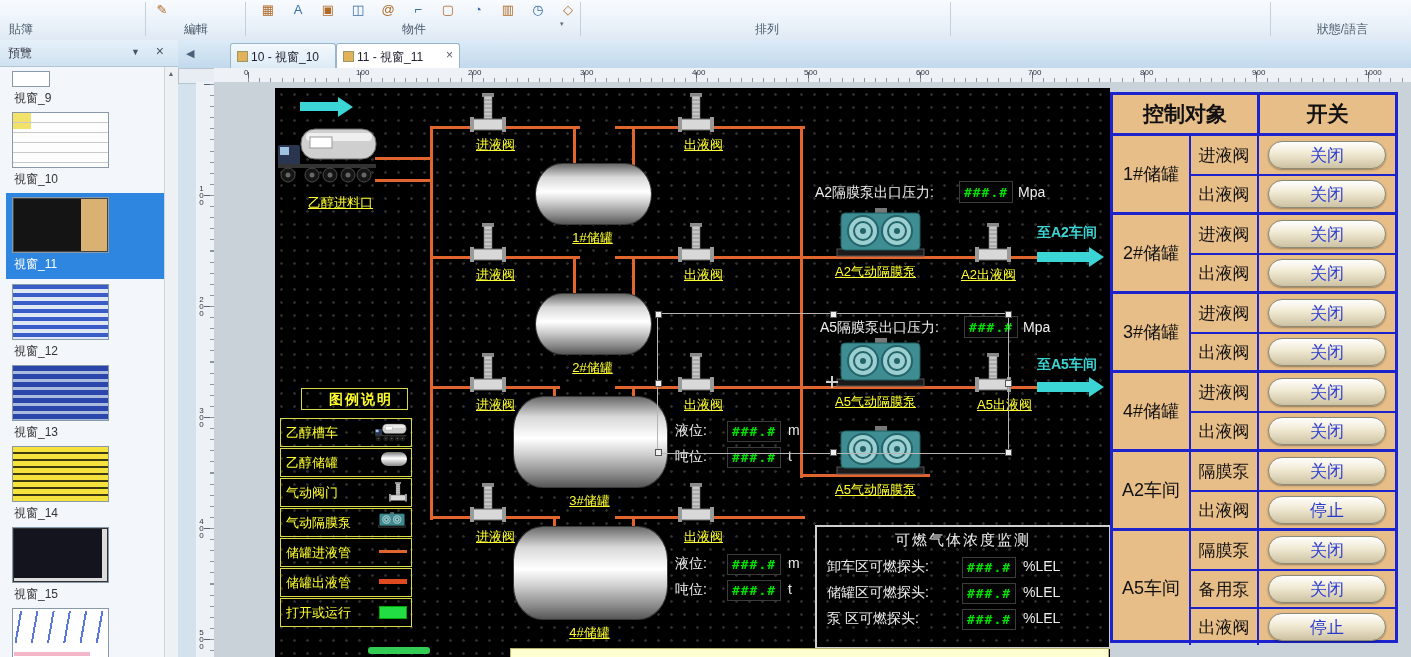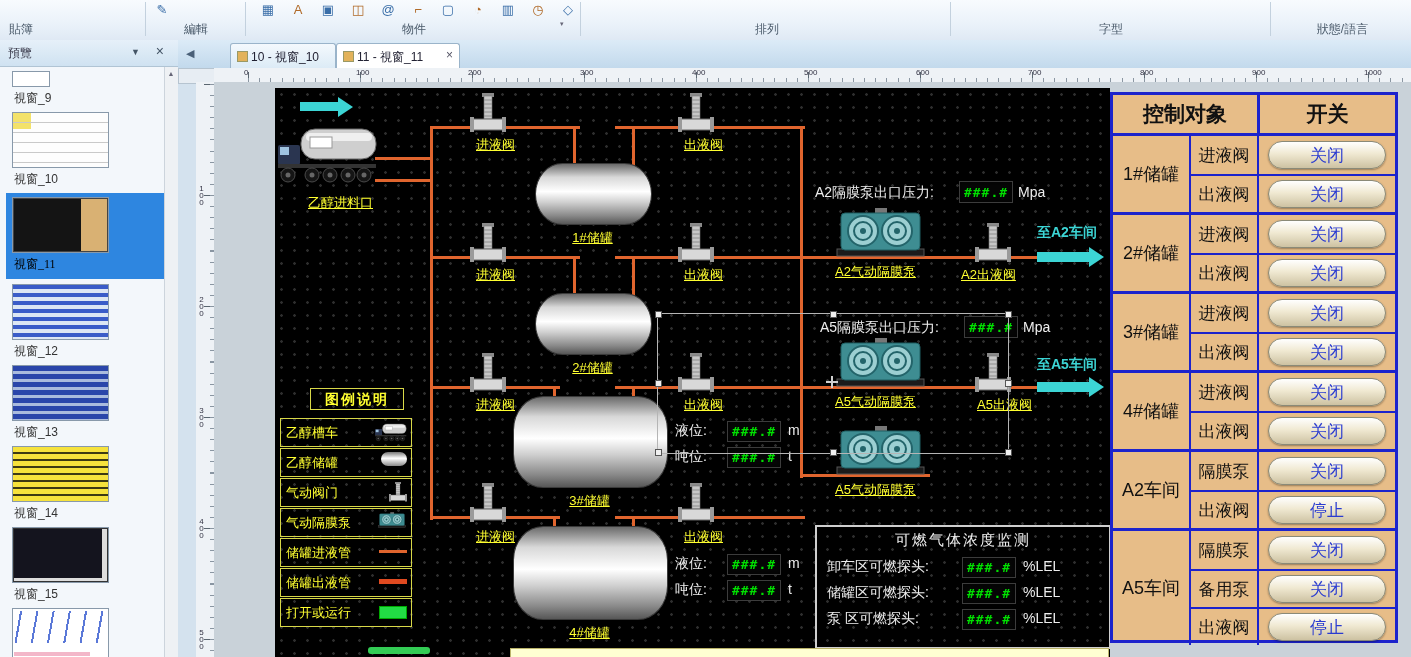--- a/index.html
+++ b/index.html
@@ -22,21 +22,21 @@
   .sb-header{position:absolute;left:0;top:0;width:178px;height:26px;
     background:linear-gradient(#e6f0f9,#cfe2f1);border-bottom:1px solid #b0c4d4;}
   .sb-title{position:absolute;left:8px;top:5px;font-size:12px;color:#334;}
   .sb-dd{position:absolute;right:38px;top:7px;font-size:9px;color:#456;cursor:pointer;}
   .sb-close{position:absolute;right:14px;top:3px;font-size:14px;color:#456;cursor:pointer;}
   .thumb-list{position:absolute;left:0;top:27px;width:165px;bottom:0;overflow:hidden;}
   .thumb-item{margin:4px 0 5px 12px;}
   .thumb{width:95px;height:54px;border:1px solid #8899aa;background:#fff;}
   .thumb-label{font-size:12px;color:#333;margin:3px 0 4px 2px;}
   .thumb-item.selected{background:#2e86e0;padding:4px 6px 2px 6px;margin-left:6px;width:146px;}
-  .thumb-item.selected .thumb-label{color:#000000;font-family:Liberation Serif, serif;}
+  .thumb-item.selected .thumb-label{color:#ffffff;}
   .mini-9{height:14px;width:36px;background:#fff;}
   .mini-10{background:#fdfdfd;background-image:repeating-linear-gradient(180deg,transparent 0 9px,#c9c9c9 9px 10px),
     linear-gradient(90deg,#f3e26a 0 18px,transparent 18px);background-size:100% 100%,40% 30%;background-repeat:repeat,no-repeat;}
   .mini-11{background:linear-gradient(90deg,#141414 0 72%,#d9b173 72% 100%);
     background-color:#141414;box-shadow:inset 0 0 0 1px #444;}
   .mini-12{background:#dce6f4;background-image:repeating-linear-gradient(180deg,#3a5cc8 0 4px,#dce6f4 4px 8px);}
   .mini-13{background:#c8d4ec;background-image:repeating-linear-gradient(180deg,#2a46aa 0 5px,#aabbdd 5px 8px);}
   .mini-14{background:#3d3a12;background-image:repeating-linear-gradient(180deg,#f6e23c 0 5px,#3d3a12 5px 7px);}
   .mini-15{background:#14141e;box-shadow:inset 0 0 0 1px #333,inset -20px -18px 0 -14px #dddddd;}
   .mini-16{background:#fff;background-image:repeating-linear-gradient(100deg,transparent 0 7px,#5a78d8 7px 9px,transparent 9px 16px),
@@ -125,21 +125,20 @@
 </style>
 </head>
 <body>
 
 <div class="app">
   <div class="ribbon" id="ribbon">
       <div class="rgroup-label" style="left: 0px; width: 42px;">貼簿</div>
       <div class="rgroup-label" style="left: 150px; width: 92px;">編輯</div>
       <div class="rgroup-label" style="left: 248px; width: 332px;">物件</div>
       <div class="rgroup-label" style="left: 584px; width: 366px;">排列</div>
-      <div class="rgroup-label" style="left: 952px; width: 318px;">字型</div>
       <div class="rgroup-label" style="left: 1274px; width: 137px;">狀態/語言</div>
       <div class="rsep" style="left: 145px;"></div>
       <div class="rsep" style="left: 245px;"></div>
       <div class="rsep" style="left: 580px;"></div>
       <div class="rsep" style="left: 950px;"></div>
       <div class="rsep" style="left: 1270px;"></div>
       <div class="rtool" style="left: 256px;">▦</div>
       <div class="rtool" style="left: 286px;">A</div>
       <div class="rtool" style="left: 316px;">▣</div>
       <div class="rtool" style="left: 346px;">◫</div>
@@ -488,21 +487,21 @@
           <div class="wlabel" style="left: 513px; top: 334px;">m</div>
           <div class="wlabel" style="left: 400px; top: 360px;">吨位:</div>
           <div class="seg" style="left: 452px; top: 359px; width: 52px; height: 19px;">###.#</div>
           <div class="wlabel" style="left: 513px; top: 360px;">t</div>
           <div class="wlabel" style="left: 400px; top: 467px;">液位:</div>
           <div class="seg" style="left: 452px; top: 466px; width: 52px; height: 19px;">###.#</div>
           <div class="wlabel" style="left: 513px; top: 467px;">m</div>
           <div class="wlabel" style="left: 400px; top: 493px;">吨位:</div>
           <div class="seg" style="left: 452px; top: 492px; width: 52px; height: 19px;">###.#</div>
           <div class="wlabel" style="left: 513px; top: 493px;">t</div>
-          <div class="legend-title" style="left: 35px; top: 300px; width: 92px; height: 20px;">图例说明</div>
+          <div class="legend-title" style="left: 26px; top: 300px; width: 92px; height: 20px; padding-left: 13px;">图例说明</div>
           <div class="legend-row" style="left: 5px; top: 330px; width: 130px; height: 27px;">
             <span class="lg-label">乙醇槽车</span>
             <span class="lg-icon"><svg width="32" height="21" viewBox="0 0 100 66">
                 <rect x="23" y="6" width="75" height="30" rx="14" fill="#cfcfcf" stroke="#666"></rect>
                 <rect x="28" y="10" width="66" height="8" rx="4" fill="#efefef"></rect>
                 <rect x="32" y="14" width="22" height="11" fill="#fff" stroke="#999"></rect>
                 <rect x="0" y="22" width="22" height="20" rx="2" fill="#2a3550"></rect>
                 <rect x="2" y="24" width="9" height="8" fill="#9fc3e0"></rect>
                 <rect x="0" y="41" width="98" height="4" fill="#333"></rect>
                 <g fill="#151515" stroke="#4a4a4a">

